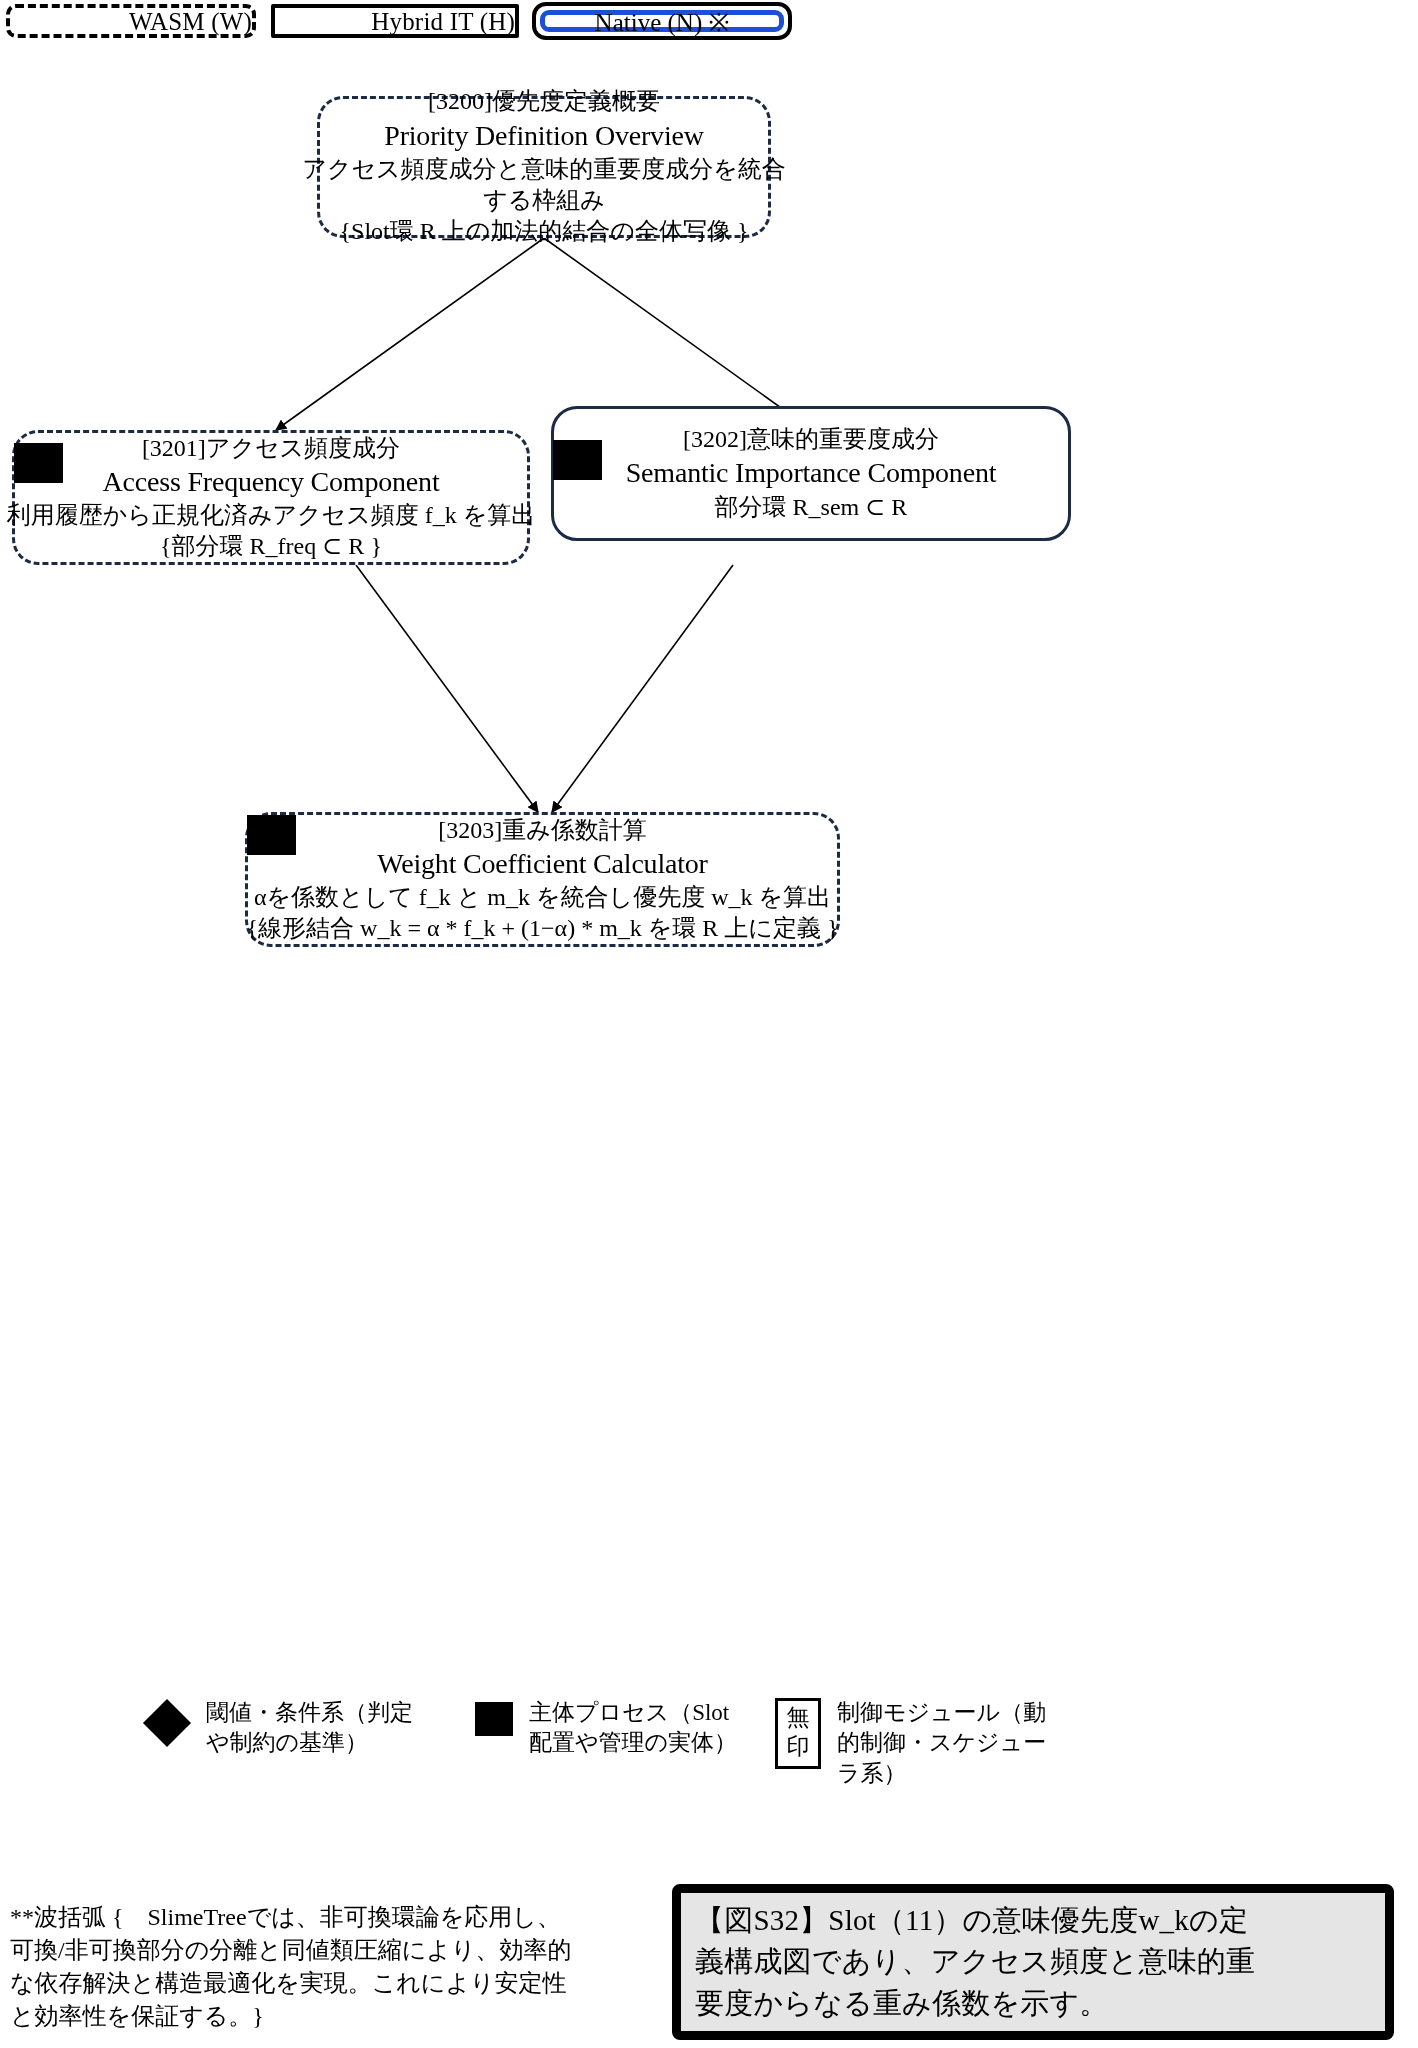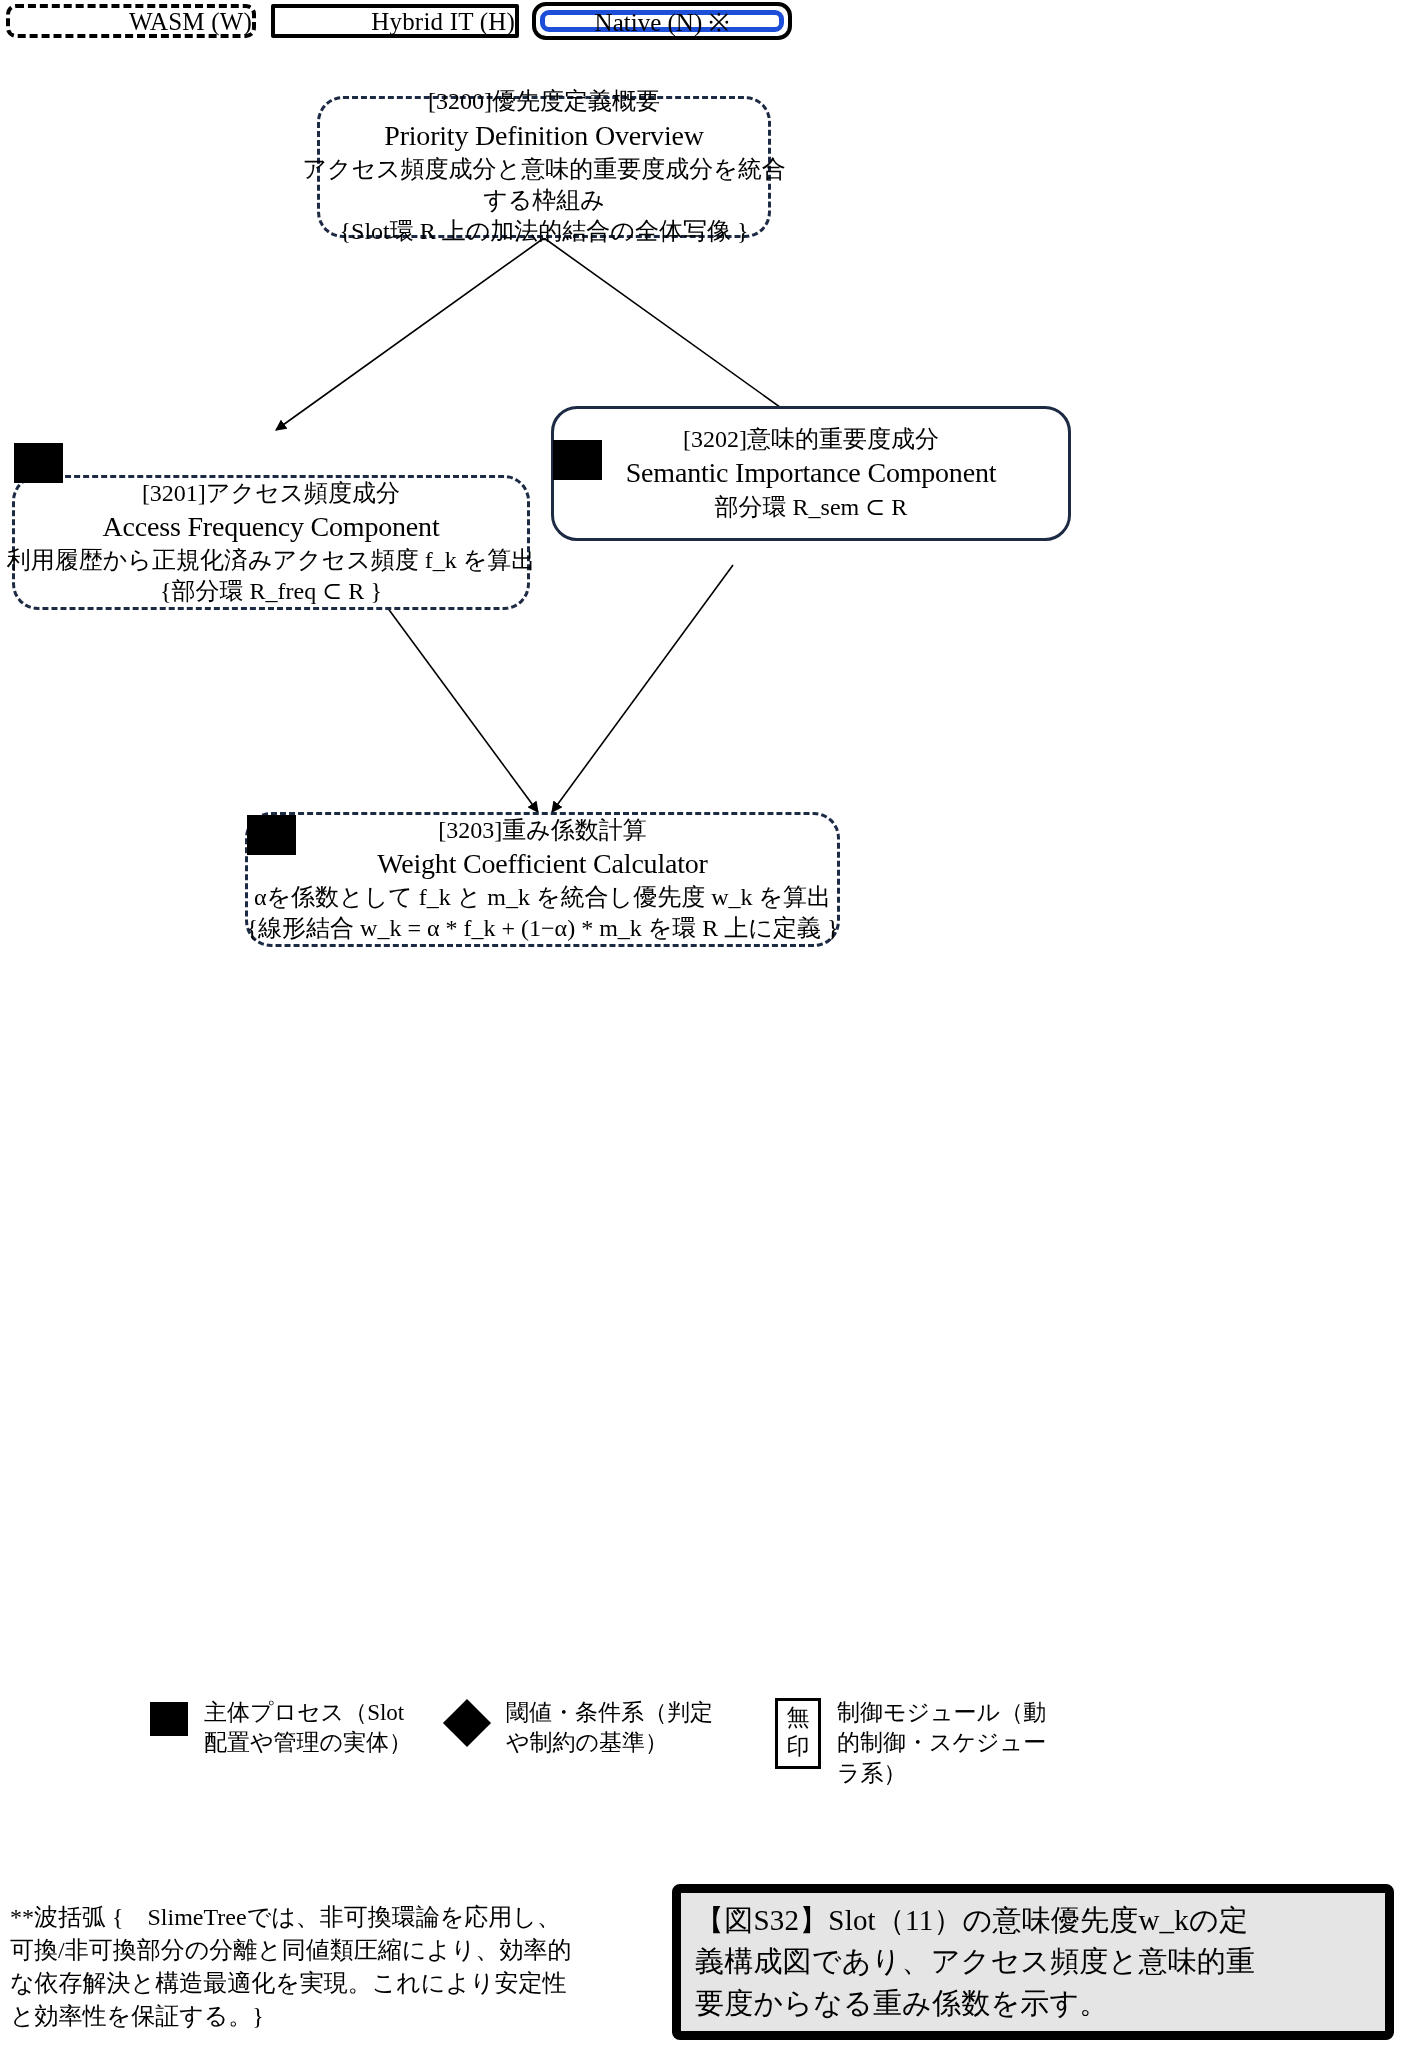--- a/index.html
+++ b/index.html
@@ -212,21 +212,21 @@
 </svg>
 
 <div class="abs node node-dashed" style="left:317px; top:96px; width:454px; height:142px;">
   <span class="ln">[3200]優先度定義概要</span>
   <span class="ln ln-en">Priority Definition Overview</span>
   <span class="ln">アクセス頻度成分と意味的重要度成分を統合</span>
   <span class="ln">する枠組み</span>
   <span class="ln">{Slot環 R 上の加法的結合の全体写像 }</span>
 </div>
 
-<div class="abs node node-dashed" style="left:12px; top:430px; width:518px; height:135px;margin-top:45px;">
+<div class="abs node node-dashed" style="left:12px; top:430px; width:518px; height:135px;">
   <span class="ln">[3201]アクセス頻度成分</span>
   <span class="ln ln-en">Access Frequency Component</span>
   <span class="ln">利用履歴から正規化済みアクセス頻度 f_k を算出</span>
   <span class="ln">{部分環 R_freq ⊂ R }</span>
 </div>
 <div class="corner-marker" style="left:14px; top:443px;"></div>
 
 <div class="abs node node-solid" style="left:551px; top:406px; width:520px; height:135px;">
   <span class="ln">[3202]意味的重要度成分</span>
   <span class="ln ln-en">Semantic Importance Component</span>
@@ -238,30 +238,30 @@
   <span class="ln">[3203]重み係数計算</span>
   <span class="ln ln-en">Weight Coefficient Calculator</span>
   <span class="ln">αを係数として f_k と m_k を統合し優先度 w_k を算出</span>
   <span class="ln">{線形結合 w_k = α * f_k + (1−α) * m_k を環 R 上に定義 }</span>
 </div>
 <div class="corner-marker" style="left:247px; top:815px;"></div>
 
 <div class="abs" style="left:150px; top:1698px; width:1130px;">
   <div class="legend-row">
 
+    <div class="legend-item" style="width:325px;">
+      <div class="sw-diamond"></div>
+      <div class="legend-text" style="margin-left:22px;">閾値・条件系（判定
+や制約の基準）</div>
+    </div>
+
     <div class="legend-item" style="width:300px;">
       <div class="sw-square"></div>
       <div class="legend-text">主体プロセス（Slot
 配置や管理の実体）</div>
-    </div>
-
-    <div class="legend-item" style="width:325px;">
-      <div class="sw-diamond"></div>
-      <div class="legend-text" style="margin-left:22px;">閾値・条件系（判定
-や制約の基準）</div>
     </div>
 
     <div class="legend-item" style="width:330px;">
       <div class="sw-muin" style="white-space:pre-line;">無
 印</div>
       <div class="legend-text">制御モジュール（動
 的制御・スケジュー
 ラ系）</div>
     </div>
 

